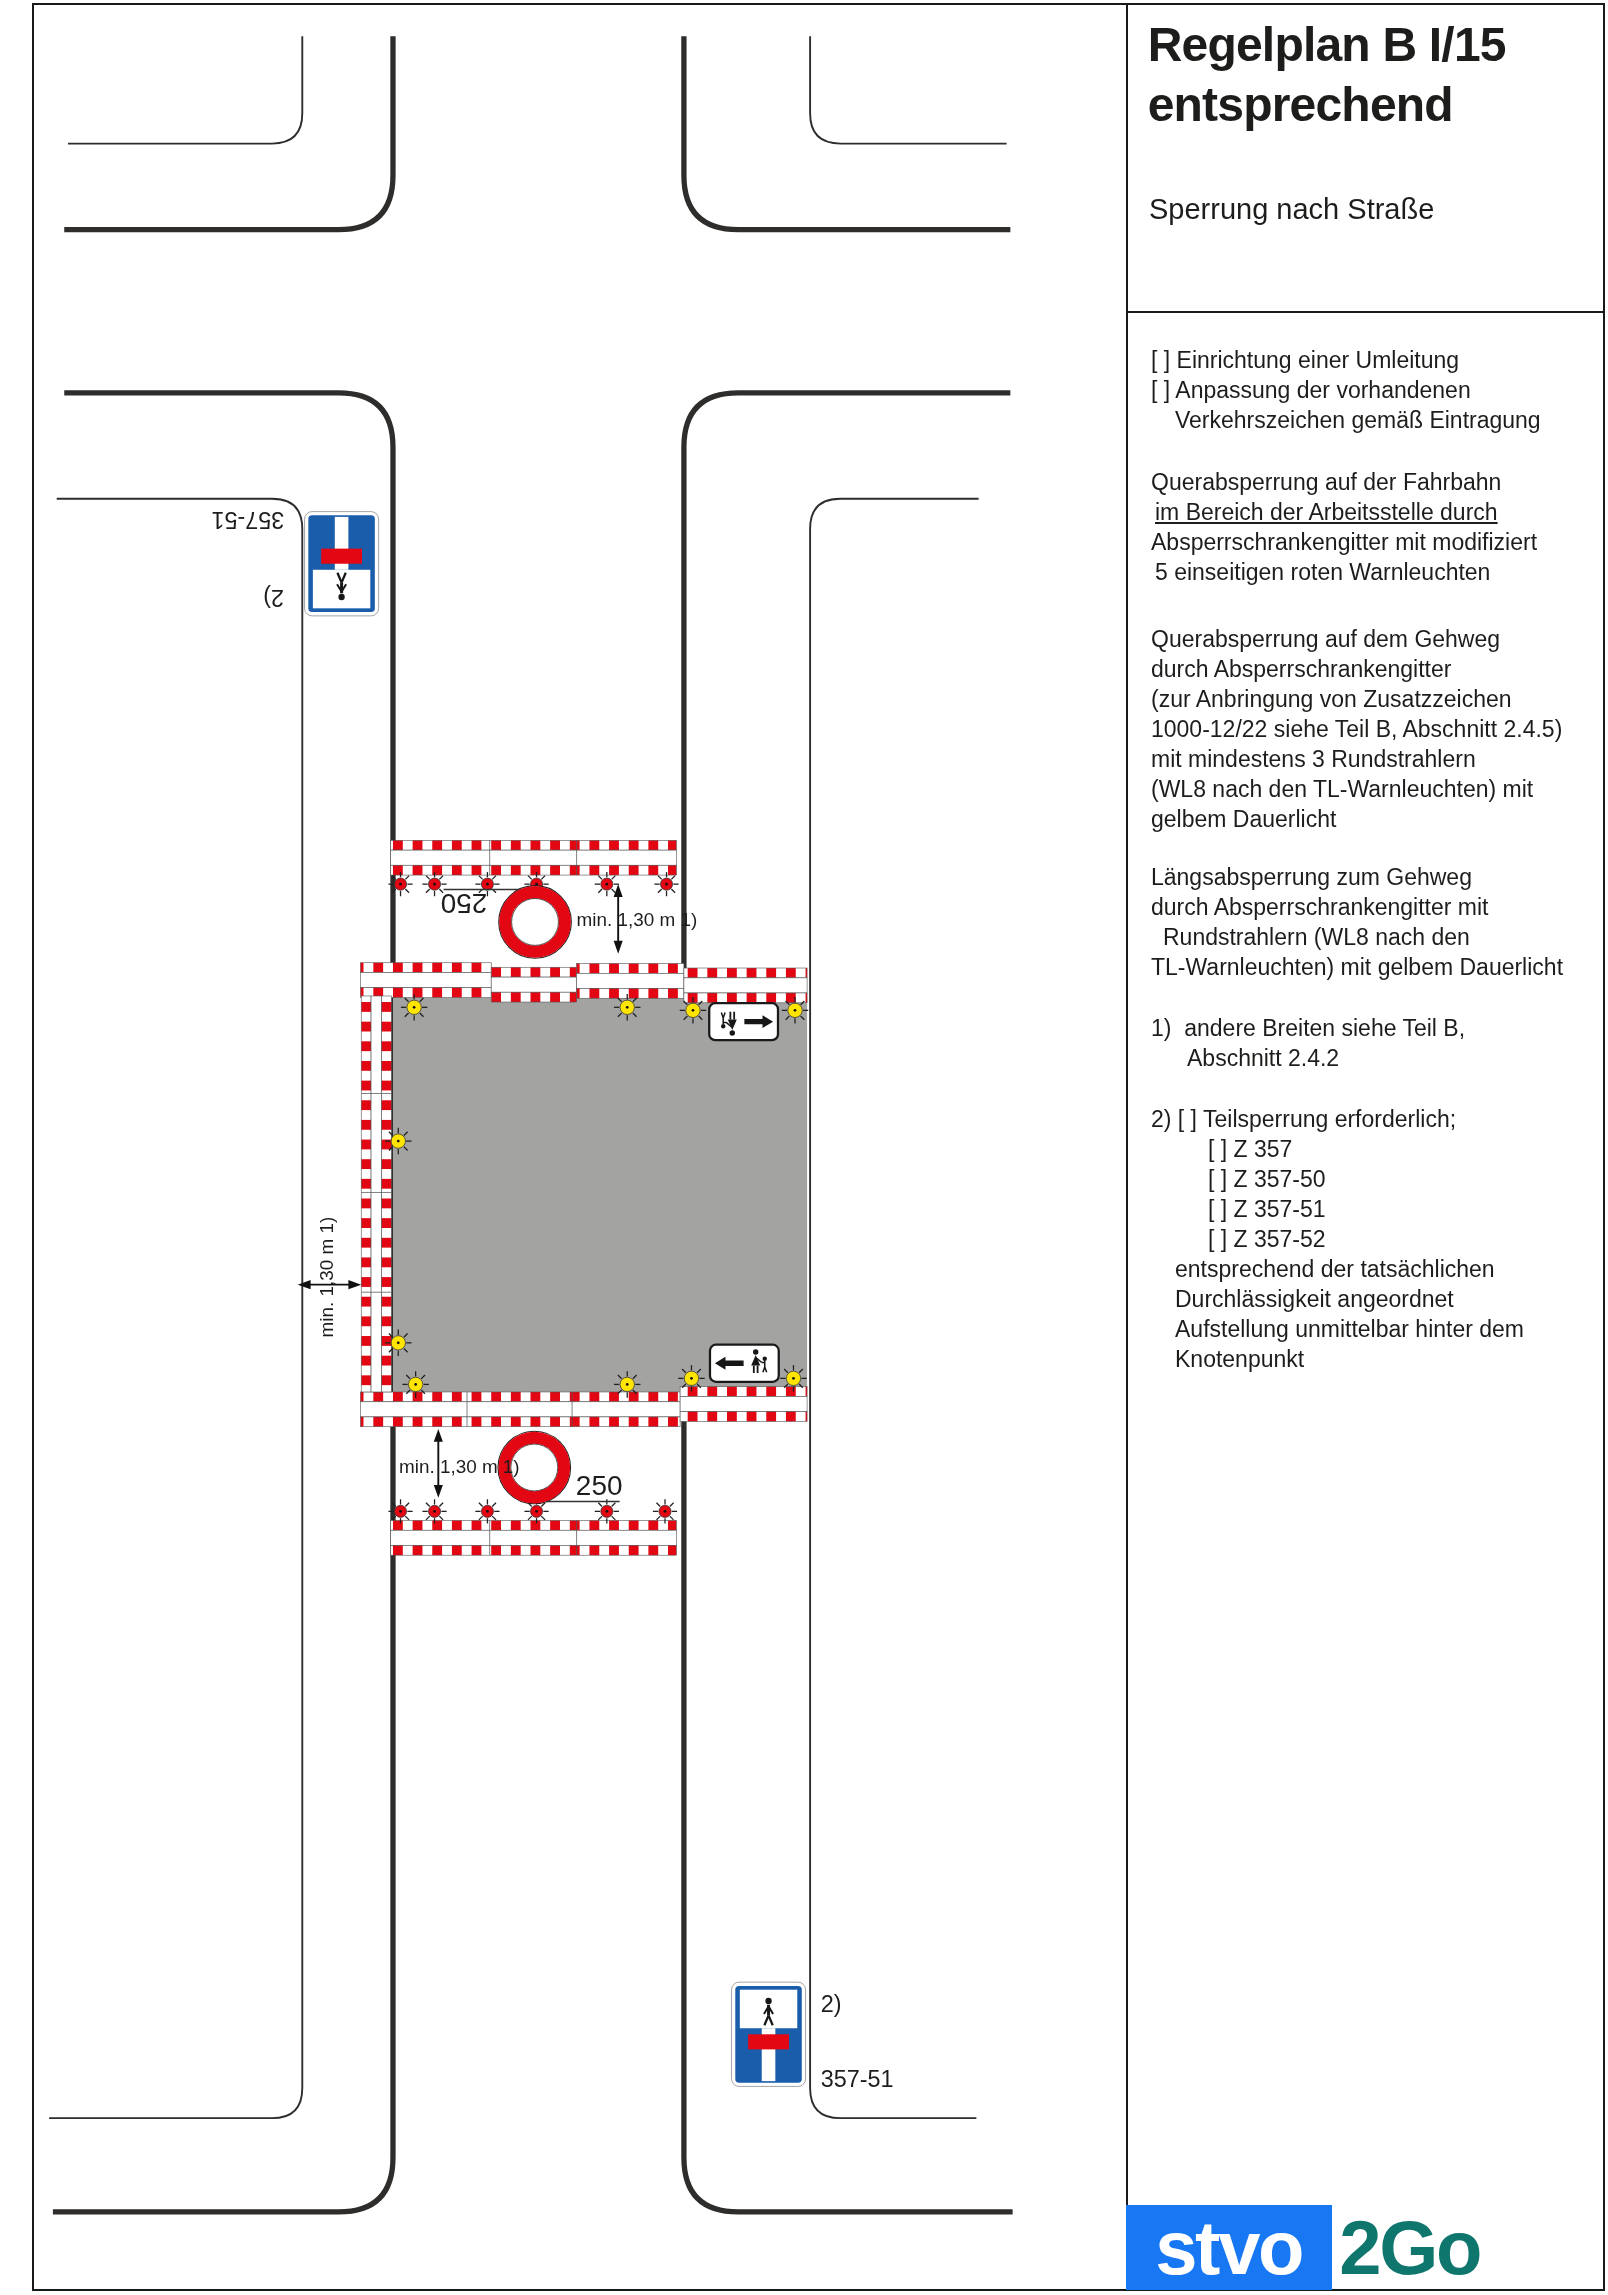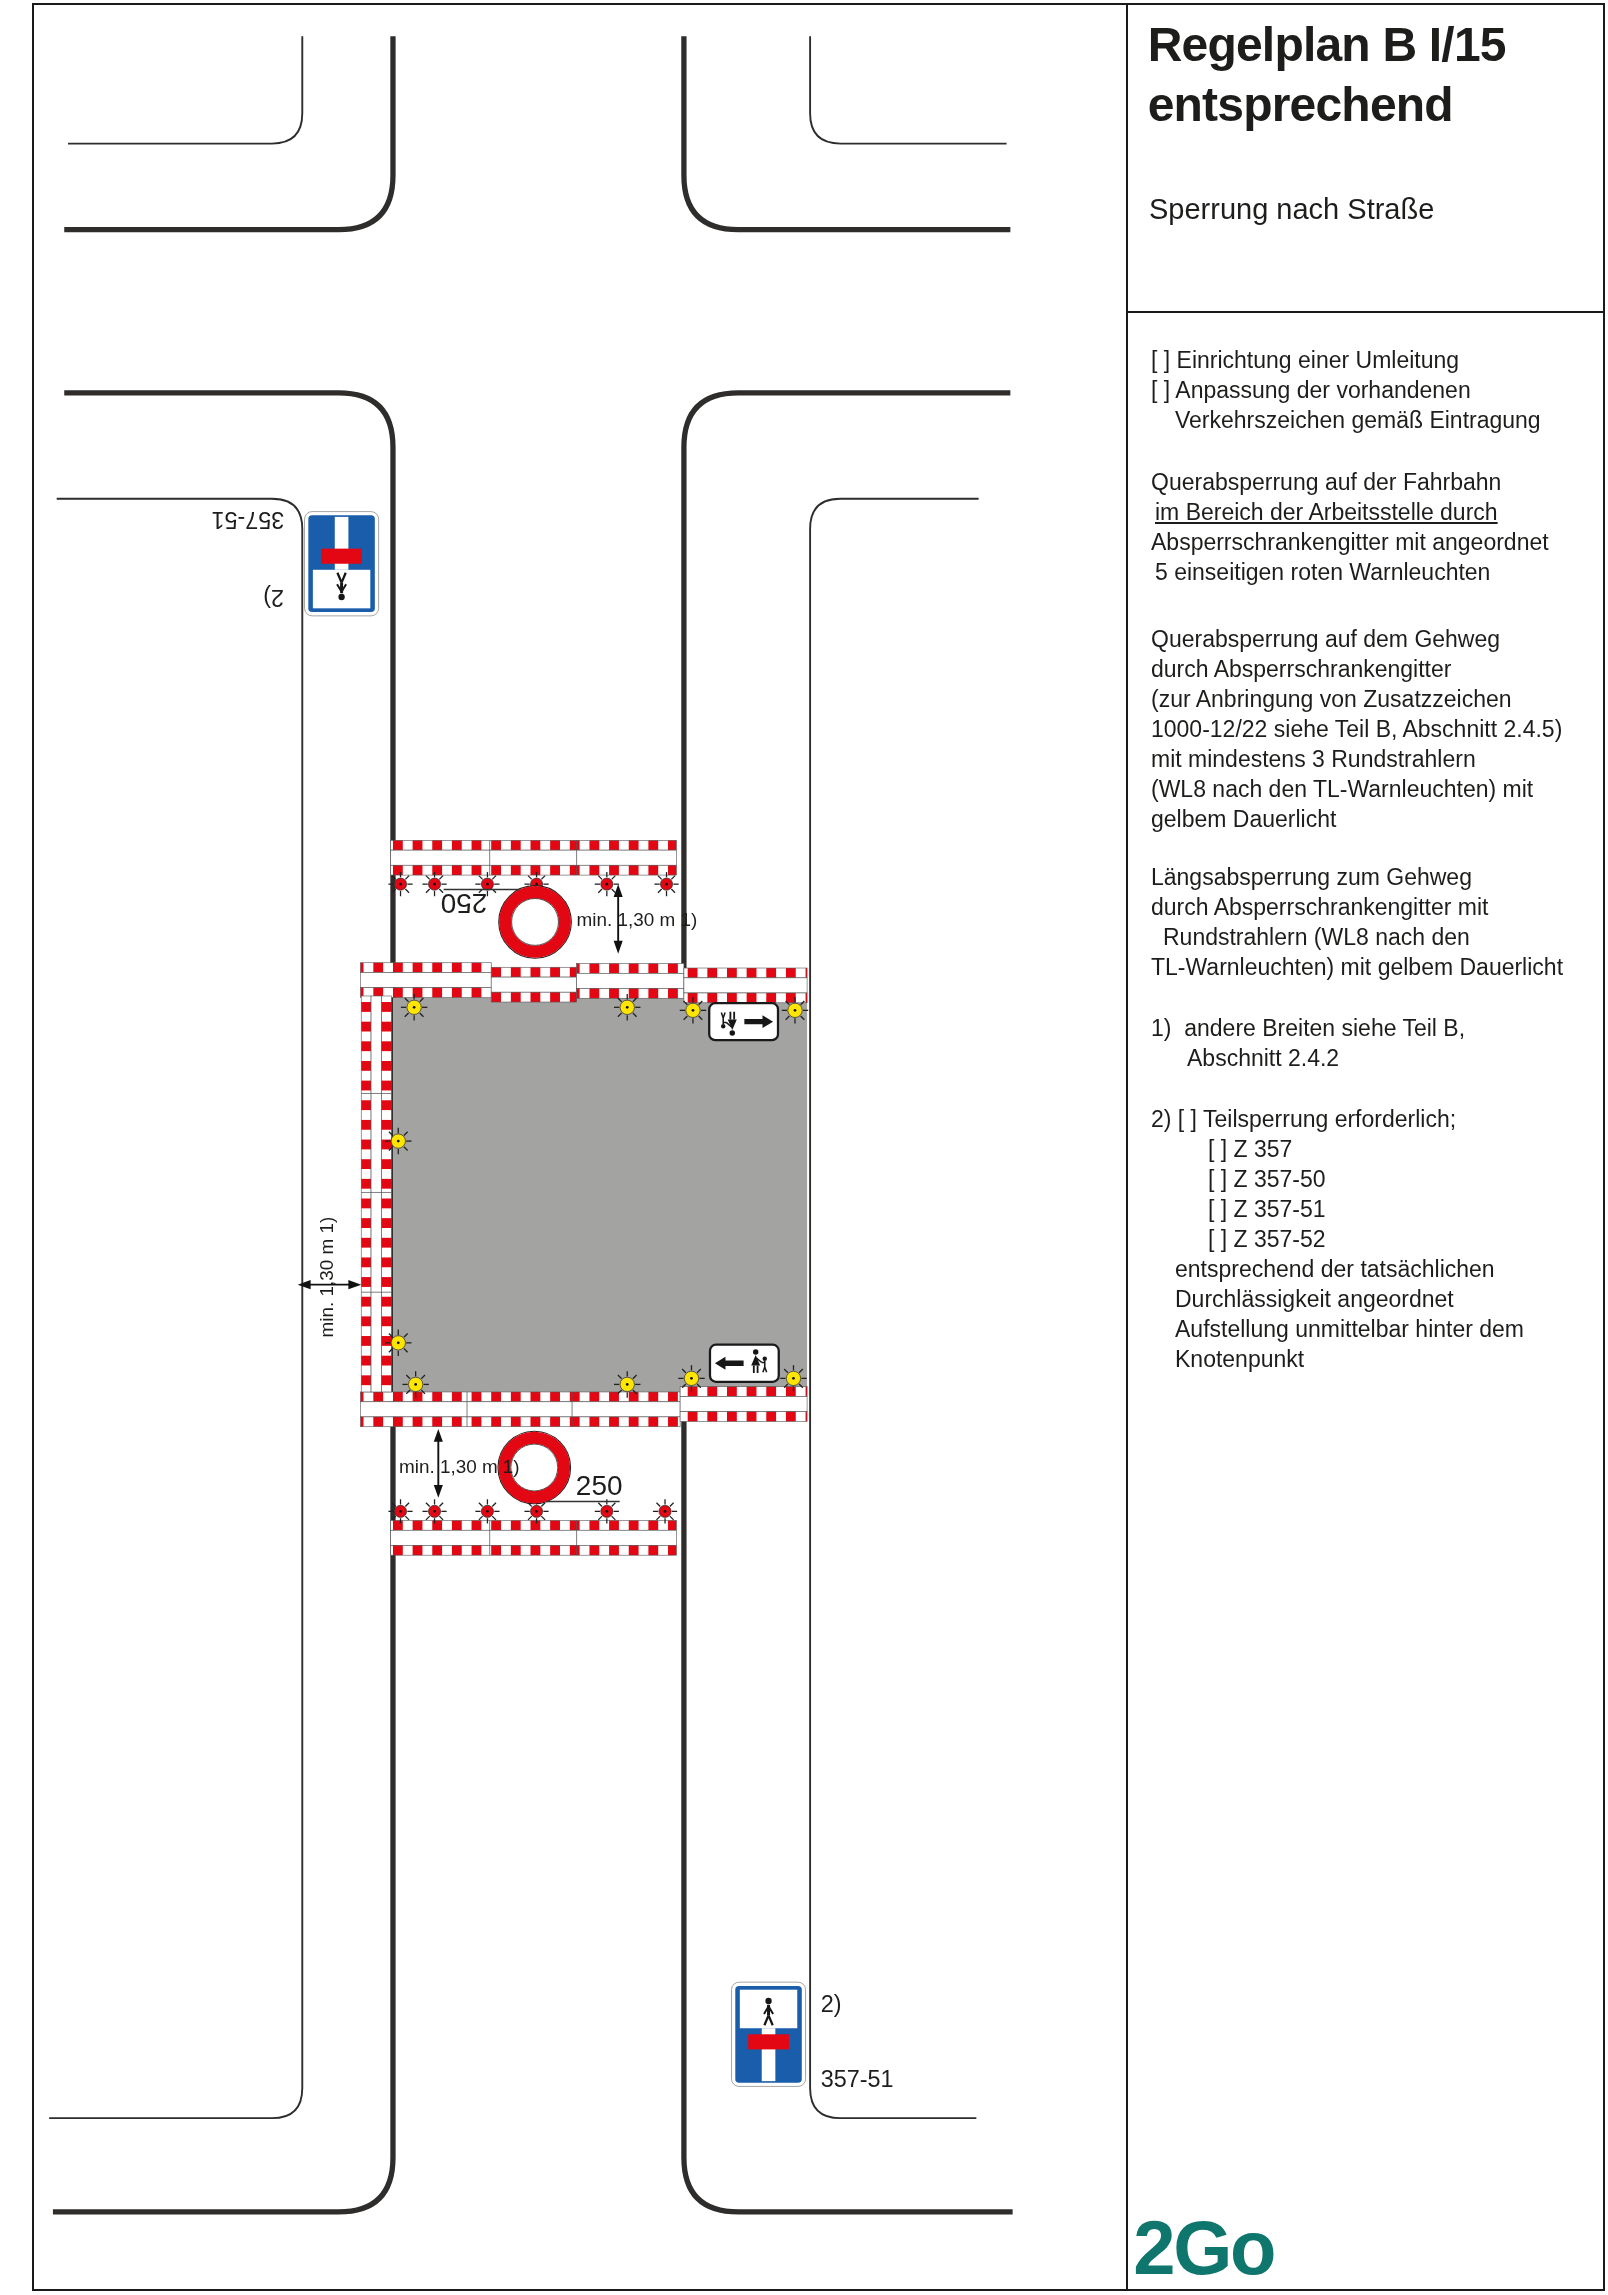--- a/index.html
+++ b/index.html
@@ -473,25 +473,26 @@
   <div class="divider-v"></div>
 
   <div class="panel">
     <div class="panel-header">
       <div class="title"><span>Regelplan B I/15</span><br><span>entsprechend</span></div>
       <div class="subtitle">Sperrung nach Straße</div>
     </div>
 
     <div class="panel-body" id="panel-body">
         <div class="section" style="top: 342px;"><div class="ln" style="margin-left: 0px;">[ ] Einrichtung einer Umleitung</div><div class="ln" style="margin-left: 0px;">[ ] Anpassung der vorhandenen</div><div class="ln" style="margin-left: 24px;">Verkehrszeichen gemäß Eintragung</div></div>
-        <div class="section" style="top: 464px;"><div class="ln b" style="margin-left: 0px;">Querabsperrung auf der Fahrbahn</div><div class="ln" style="margin-left: 4px; text-decoration: underline;">im Bereich der Arbeitsstelle durch</div><div class="ln" style="margin-left: 0px;">Absperrschrankengitter mit angeordnet</div><div class="ln" style="margin-left: 4px;">5 einseitigen roten Warnleuchten</div></div>
+        <div class="section" style="top: 464px;"><div class="ln b" style="margin-left: 0px;">Querabsperrung auf der Fahrbahn</div><div class="ln" style="margin-left: 4px; text-decoration: underline;">im Bereich der Arbeitsstelle durch</div><div class="ln" style="margin-left: 0px;">Absperrschrankengitter mit modifiziert</div><div class="ln" style="margin-left: 4px;">5 einseitigen roten Warnleuchten</div></div>
         <div class="section" style="top: 621px;"><div class="ln b" style="margin-left: 0px;">Querabsperrung auf dem Gehweg</div><div class="ln" style="margin-left: 0px;">durch Absperrschrankengitter</div><div class="ln" style="margin-left: 0px;">(zur Anbringung von Zusatzzeichen</div><div class="ln" style="margin-left: 0px;">1000-12/22 siehe Teil B, Abschnitt 2.4.5)</div><div class="ln" style="margin-left: 0px;">mit mindestens 3 Rundstrahlern</div><div class="ln" style="margin-left: 0px;">(WL8 nach den TL-Warnleuchten) mit</div><div class="ln" style="margin-left: 0px;">gelbem Dauerlicht</div></div>
         <div class="section" style="top: 859px;"><div class="ln b" style="margin-left: 0px;">Längsabsperrung zum Gehweg</div><div class="ln" style="margin-left: 0px;">durch Absperrschrankengitter mit</div><div class="ln" style="margin-left: 12px;">Rundstrahlern (WL8 nach den</div><div class="ln" style="margin-left: 0px;">TL-Warnleuchten) mit gelbem Dauerlicht</div></div>
         <div class="section" style="top: 1010px;"><div class="ln" style="margin-left: 0px;">1)  andere Breiten siehe Teil B,</div><div class="ln" style="margin-left: 36px;">Abschnitt 2.4.2</div></div>
         <div class="section" style="top: 1101px;"><div class="ln" style="margin-left: 0px;">2) [ ] Teilsperrung erforderlich;</div><div class="ln" style="margin-left: 57px;">[ ] Z 357</div><div class="ln" style="margin-left: 57px;">[ ] Z 357-50</div><div class="ln" style="margin-left: 57px;">[ ] Z 357-51</div><div class="ln" style="margin-left: 57px;">[ ] Z 357-52</div><div class="ln" style="margin-left: 24px;">entsprechend der tatsächlichen</div><div class="ln" style="margin-left: 24px;">Durchlässigkeit angeordnet</div><div class="ln" style="margin-left: 24px;">Aufstellung unmittelbar hinter dem</div><div class="ln" style="margin-left: 24px;">Knotenpunkt</div></div>
       </div>
 
     <div class="logo">
+      <span class="logo-stvo">stvo</span>
       <span class="logo-2go">2Go</span>
     </div>
   </div>
 </div>
 
 
 </body></html>

